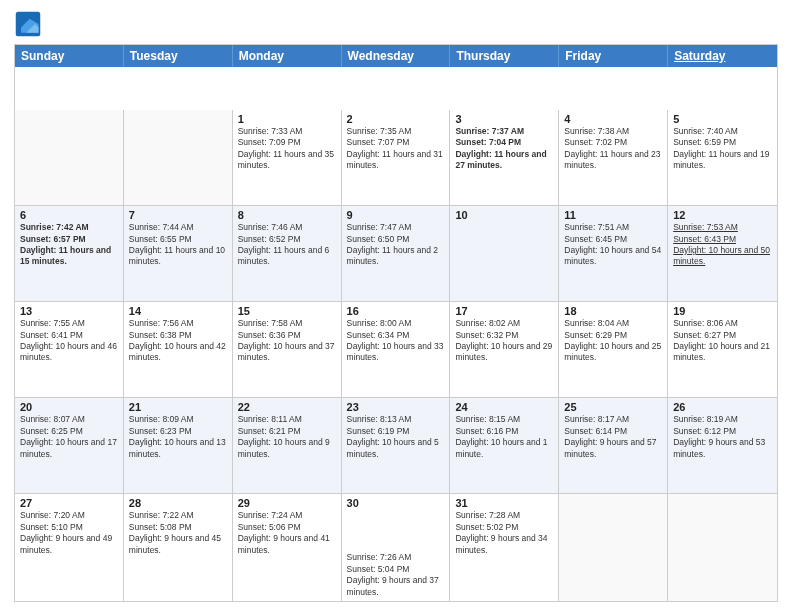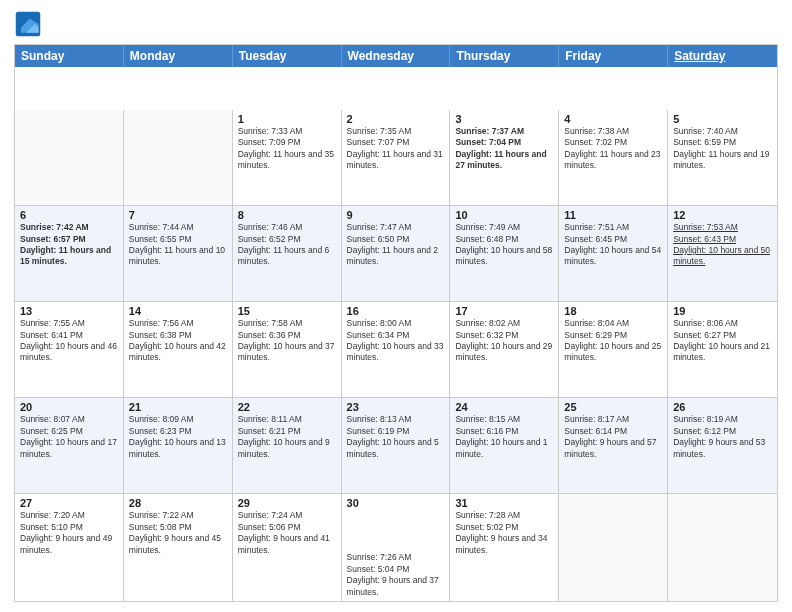--- a/index.html
+++ b/index.html
@@ -128,22 +128,22 @@
     </div>
     <div class="title-block">
       <div class="month-title"></div>
       <div class="location"></div>
     </div>
   </div>
 
   <div class="calendar">
     <div class="cal-header">
     <div class="cal-header-cell">Sunday</div>
+        <div class="cal-header-cell">Tuesday</div>
         <div class="cal-header-cell">Monday</div>
-        <div class="cal-header-cell">Tuesday</div>
         <div class="cal-header-cell">Wednesday</div>
         <div class="cal-header-cell">Thursday</div>
         <div class="cal-header-cell">Friday</div>
         <div class="cal-header-cell">Saturday</div>
       </div>
     <div class="cal-body">
     <div class="cal-row">
           <div class="cal-cell empty"></div>
           <div class="cal-cell empty"></div>
           <div class="cal-cell">
@@ -197,23 +197,20 @@
 Daylight: 11 hours and 6 minutes.</div>
           </div>
           <div class="cal-cell">
             <div class="day-num">9</div>
             <div class="cell-text" style="white-space: pre-line;">Sunrise: 7:47 AM
 Sunset: 6:50 PM
 Daylight: 11 hours and 2 minutes.</div>
           </div>
           <div class="cal-cell">
             <div class="day-num">10</div>
-            <div class="cell-text" style="white-space: pre-line;">Sunrise: 7:49 AM
-Sunset: 6:48 PM
-Daylight: 10 hours and 58 minutes.</div>
           </div>
           <div class="cal-cell">
             <div class="day-num">11</div>
             <div class="cell-text" style="white-space: pre-line;">Sunrise: 7:51 AM
 Sunset: 6:45 PM
 Daylight: 10 hours and 54 minutes.</div>
           </div>
           <div class="cal-cell">
             <div class="day-num">12</div>
             <div class="cell-text" style="white-space: pre-line; text-decoration: underline;">Sunrise: 7:53 AM

